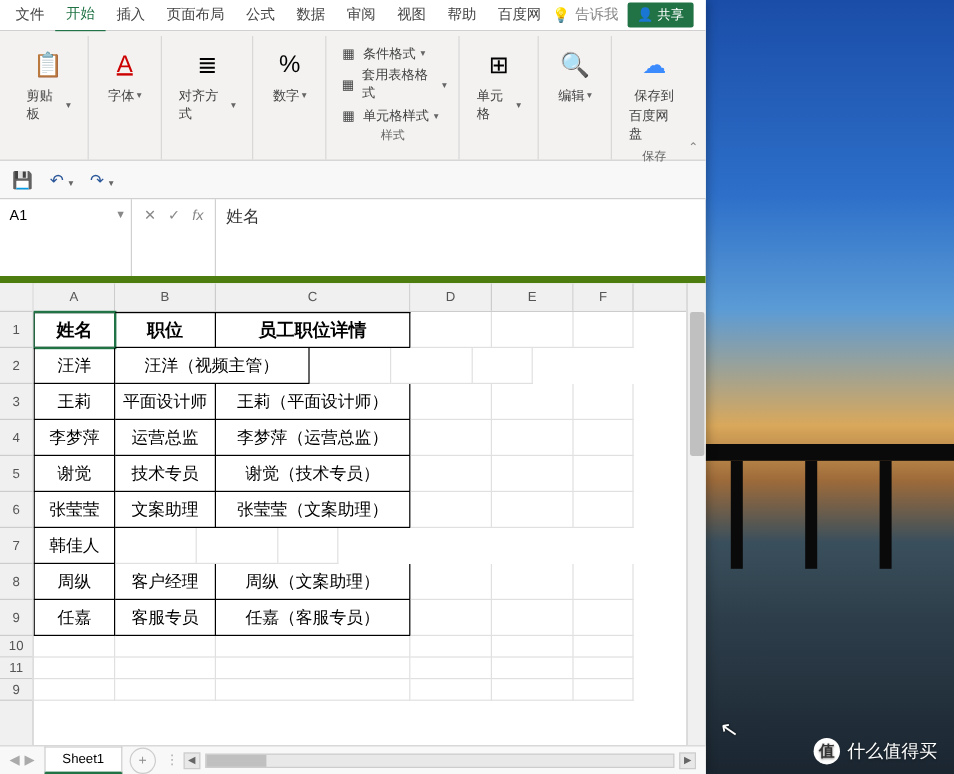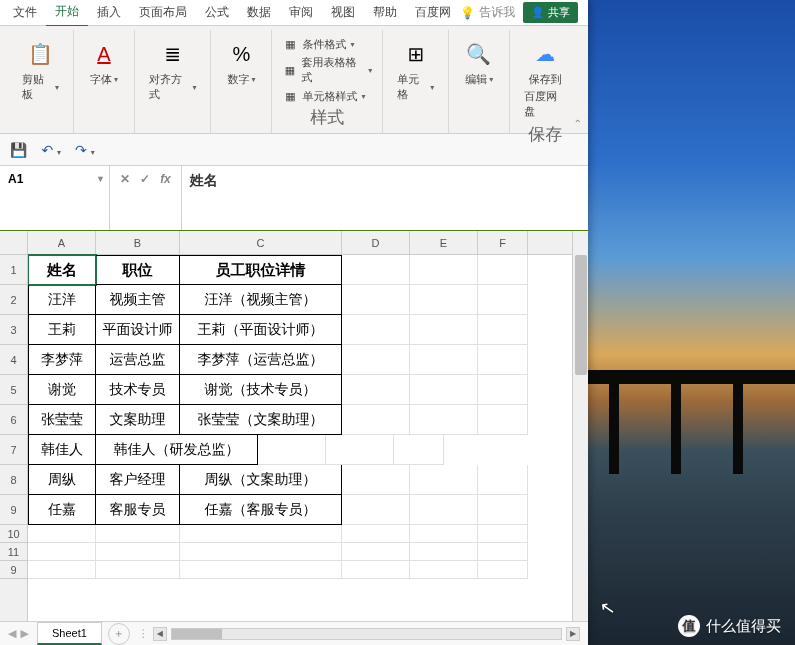--- a/index.html
+++ b/index.html
@@ -25,36 +25,36 @@
 .title-tabs .spacer { flex:1; }
 .title-tabs .right { display:flex; align-items:center; gap:8px; padding-right:6px; }
 .title-tabs .tell { color:#888; font-size:12px; display:flex; align-items:center; gap:4px; }
 .title-tabs .share { background:#217346; color:#fff; padding:3px 8px; border-radius:2px; font-size:11px; display:flex; align-items:center; gap:3px; }
 
 
 .ribbon { background:#f3f2f1; border-bottom:1px solid #d0d0d0; height:108px; display:flex; padding:4px 8px 0; position:relative; }
 .ribbon-group { display:flex; flex-direction:column; align-items:center; padding:2px 10px; border-right:1px solid #d8d8d8; }
 .ribbon-group:last-of-type { border-right:none; }
 .ribbon-group .icons { flex:1; display:flex; flex-direction:column; justify-content:flex-start; gap:2px; padding-top:4px; }
-.ribbon-group .lbl { font-size:17px; color:#666; padding:2px 0 4px; }
+.ribbon-group .lbl { font-size:10px; color:#666; padding:2px 0 4px; }
 .big-btn { display:flex; flex-direction:column; align-items:center; gap:2px; padding:2px 4px; cursor:pointer; }
 .big-btn .ic { width:32px; height:32px; display:flex; align-items:center; justify-content:center; font-size:20px; }
 .big-btn .txt { font-size:11px; color:#444; display:flex; align-items:center; gap:2px; }
 .chev { font-size:8px; color:#666; }
 .style-list { display:flex; flex-direction:column; gap:3px; padding-top:4px; }
 .style-list .row { display:flex; align-items:center; gap:4px; font-size:11px; color:#444; cursor:pointer; }
 .style-list .row .ic { width:16px; height:16px; display:inline-flex; align-items:center; justify-content:center; }
 .collapse-ribbon { position:absolute; right:6px; bottom:4px; font-size:10px; color:#888; cursor:pointer; }
 
 
 .qat { height:32px; background:#f8f8f8; border-bottom:1px solid #d0d0d0; display:flex; align-items:center; padding:0 10px; gap:14px; }
 .qat .ic { font-size:14px; color:#217346; cursor:pointer; }
 
 
-.fbar { display:flex; border-bottom:1px solid #4d7c0f;font-weight:bold; }
+.fbar { display:flex; border-bottom:6px solid #4d7c0f; }
 .namebox { width:110px; border-right:1px solid #d0d0d0; display:flex; align-items:flex-start; padding:6px 8px; font-size:12px; position:relative; }
 .namebox .dd { position:absolute; right:4px; top:8px; font-size:9px; color:#888; }
 .fbar-btns { display:flex; align-items:flex-start; gap:10px; padding:6px 10px; border-right:1px solid #d0d0d0; }
 .fbar-btns span { color:#888; font-size:12px; cursor:pointer; }
 .fbar-input { flex:1; padding:6px 8px; font-size:14px; color:#333; min-height:64px; }
 
 
 .grid-wrap { flex:1; display:flex; overflow:hidden; position:relative; }
 .row-headers { width:28px; background:#f0f0f0; border-right:1px solid #ccc; }
 .corner { height:24px; background:#f0f0f0; border-bottom:1px solid #ccc; }
@@ -292,21 +292,20 @@
           <div class="crow">
             <div class="cell cw-A hdr b bl bt selected">姓名</div>
             <div class="cell cw-B hdr b bt">职位</div>
             <div class="cell cw-C hdr b bt">员工职位详情</div>
             <div class="cell cw-D"></div>
             <div class="cell cw-E"></div>
             <div class="cell cw-F"></div>
           </div>
           <div class="crow">
             <div class="cell cw-A b bl">汪洋</div>
-            <div class="cell cw-B b">视频主管</div>
             <div class="cell cw-C b">汪洋（视频主管）</div>
             <div class="cell cw-D"></div>
             <div class="cell cw-E"></div>
             <div class="cell cw-F"></div>
           </div>
           <div class="crow">
             <div class="cell cw-A b bl">王莉</div>
             <div class="cell cw-B b">平面设计师</div>
             <div class="cell cw-C b">王莉（平面设计师）</div>
             <div class="cell cw-D"></div>
@@ -332,21 +331,20 @@
           <div class="crow">
             <div class="cell cw-A b bl">张莹莹</div>
             <div class="cell cw-B b">文案助理</div>
             <div class="cell cw-C b">张莹莹（文案助理）</div>
             <div class="cell cw-D"></div>
             <div class="cell cw-E"></div>
             <div class="cell cw-F"></div>
           </div>
           <div class="crow">
             <div class="cell cw-A b bl">韩佳人</div>
-            <div class="cell cw-C b">韩佳人（研发总监）</div>
             <div class="cell cw-D"></div>
             <div class="cell cw-E"></div>
             <div class="cell cw-F"></div>
           </div>
           <div class="crow">
             <div class="cell cw-A b bl">周纵</div>
             <div class="cell cw-B b">客户经理</div>
             <div class="cell cw-C b">周纵（文案助理）</div>
             <div class="cell cw-D"></div>
             <div class="cell cw-E"></div>

